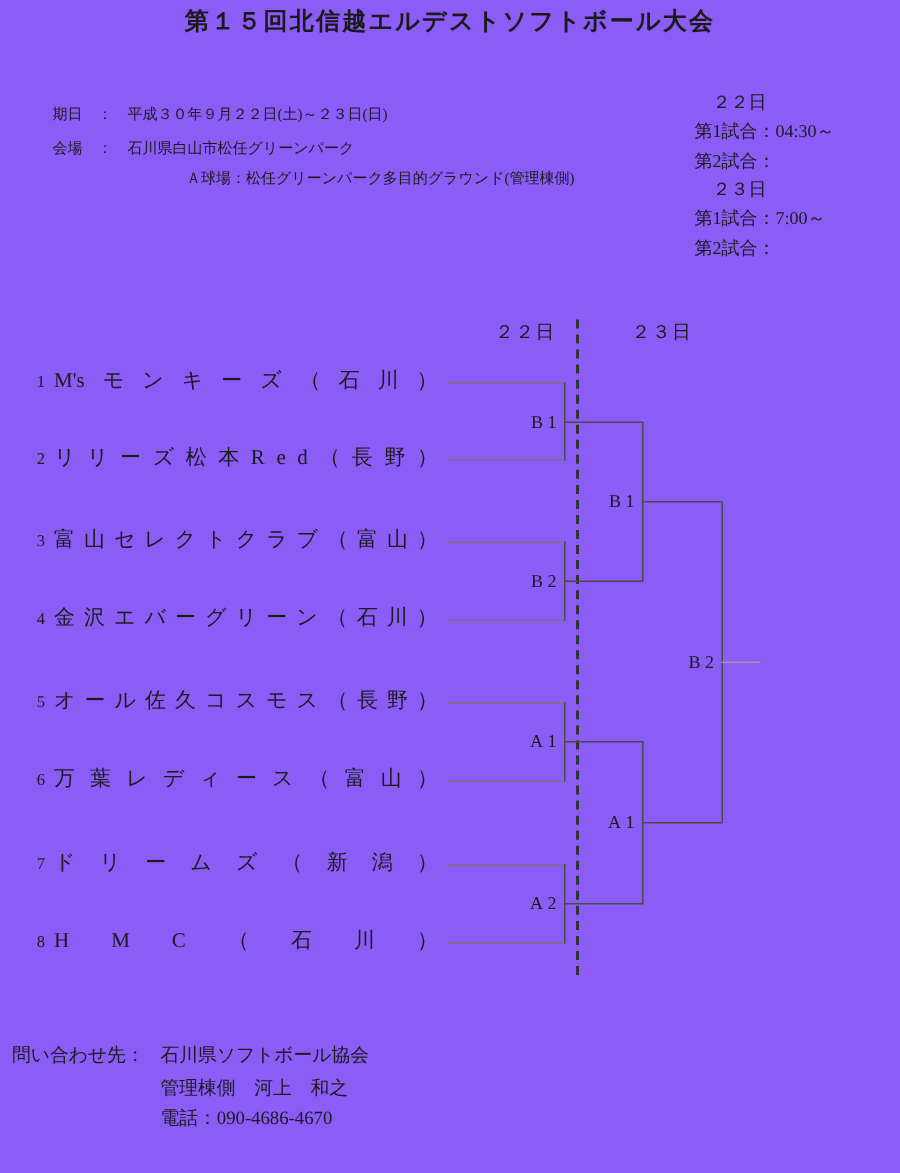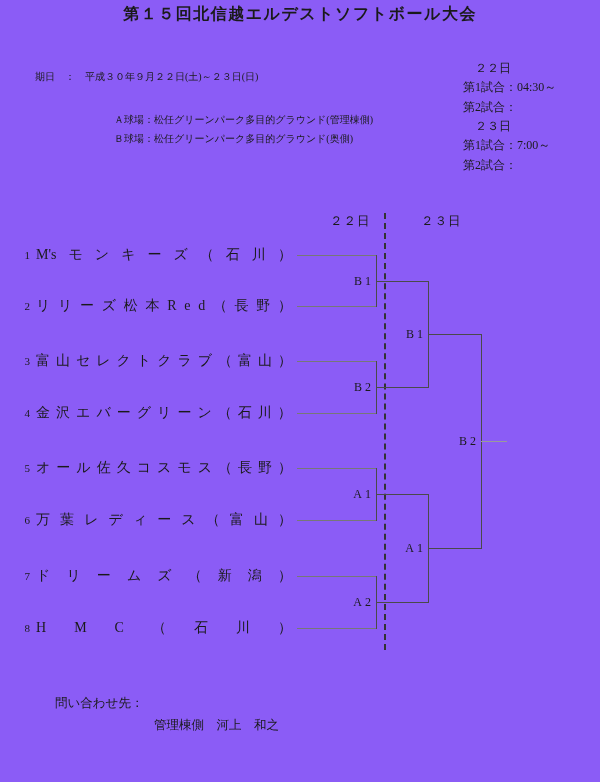--- a/index.html
+++ b/index.html
@@ -18,21 +18,21 @@
     font-family:"Liberation Serif","DejaVu Serif",serif;
     color:var(--text);
     overflow:hidden;
   }
   .title{
     position:absolute;top:4px;left:0;width:600px;
     text-align:center;
     font-size:16px;font-weight:600;letter-spacing:1.5px;
   }
   .info-line{position:absolute;left:35px;font-size:10px;white-space:pre;height:16px;line-height:16px;margin-top:26px;}
-  .info-line.indent{left:114px;}
+  .info-line.indent{left:124px;}
   .sched-line{position:absolute;left:463px;font-size:12px;white-space:pre;height:16px;line-height:16px;}
   
   .day-header{position:absolute;font-size:12.5px;letter-spacing:1px;height:16px;line-height:16px;}
   .dashed-line{position:absolute;left:384px;top:213px;height:437px;width:0;border-left:2px dashed var(--dash);}
   .hline{position:absolute;height:1px;background:var(--line-mid);}
   .hline.dark{background:var(--line-dark);}
   .hline.light{background:var(--line-light);}
   .vline{position:absolute;width:1px;background:var(--line-dark);}
   .team-row{
     position:absolute;left:14px;height:20px;
@@ -40,32 +40,32 @@
   }
   .team-no{width:16px;text-align:right;font-size:11px;margin-right:6px;}
   .team-name{
     width:256px;display:flex;justify-content:space-between;
     font-size:14px;line-height:20px;
   }
   .match-label{
     position:absolute;width:46px;height:18px;line-height:18px;
     text-align:right;font-size:12px;letter-spacing:3px;
   }
-  .footer-line{position:absolute;font-size:12.5px;white-space:pre;height:17px;line-height:17px;margin-left:47px;}
+  .footer-line{position:absolute;font-size:12.5px;white-space:pre;height:17px;line-height:17px;}
 </style>
 </head>
 <body>
 
 <div class="page">
 
   <div class="title">第１５回北信越エルデストソフトボール大会</div>
 
   <div class="info-line" style="top:43px">期日　：　平成３０年９月２２日(土)～２３日(日)</div>
+  <div class="info-line" style="top:66px">会場　：　石川県白山市松任グリーンパーク</div>
   <div class="info-line indent" style="top:86px">Ａ球場：松任グリーンパーク多目的グラウンド(管理棟側)</div>
-  <div class="info-line indent" style="top:105px">Ｂ球場：松任グリーンパーク多目的グラウンド(奥側)</div>
 
   <div class="sched-line" style="top:60px">　２２日</div>
   <div class="sched-line" style="top:79px">第1試合：04:30～</div>
   <div class="sched-line" style="top:99px">第2試合：</div>
   <div class="sched-line" style="top:118px">　２３日</div>
   <div class="sched-line" style="top:137px">第1試合：7:00～</div>
   <div class="sched-line" style="top:157px">第2試合：</div>
 
   <div class="day-header" style="left:330px;top:213px">２２日</div>
   <div class="day-header" style="left:421px;top:213px">２３日</div>
@@ -230,15 +230,17 @@
 
   <div class="match-label" style="left:328px;top:272px">B1</div>
   <div class="match-label" style="left:328px;top:378px">B2</div>
   <div class="match-label" style="left:328px;top:485px">A1</div>
   <div class="match-label" style="left:328px;top:593px">A2</div>
   <div class="match-label" style="left:380px;top:325px">B1</div>
   <div class="match-label" style="left:380px;top:539px">A1</div>
   <div class="match-label" style="left:433px;top:432px">B2</div>
 
   <div class="footer-line" style="left:8px;top:695px">問い合わせ先：</div>
+  <div class="footer-line" style="left:107px;top:695px">石川県ソフトボール協会</div>
   <div class="footer-line" style="left:107px;top:717px">管理棟側　河上　和之</div>
+  <div class="footer-line" style="left:107px;top:737px">電話：090-4686-4670</div>
 
 </div>
 
 </body></html>

